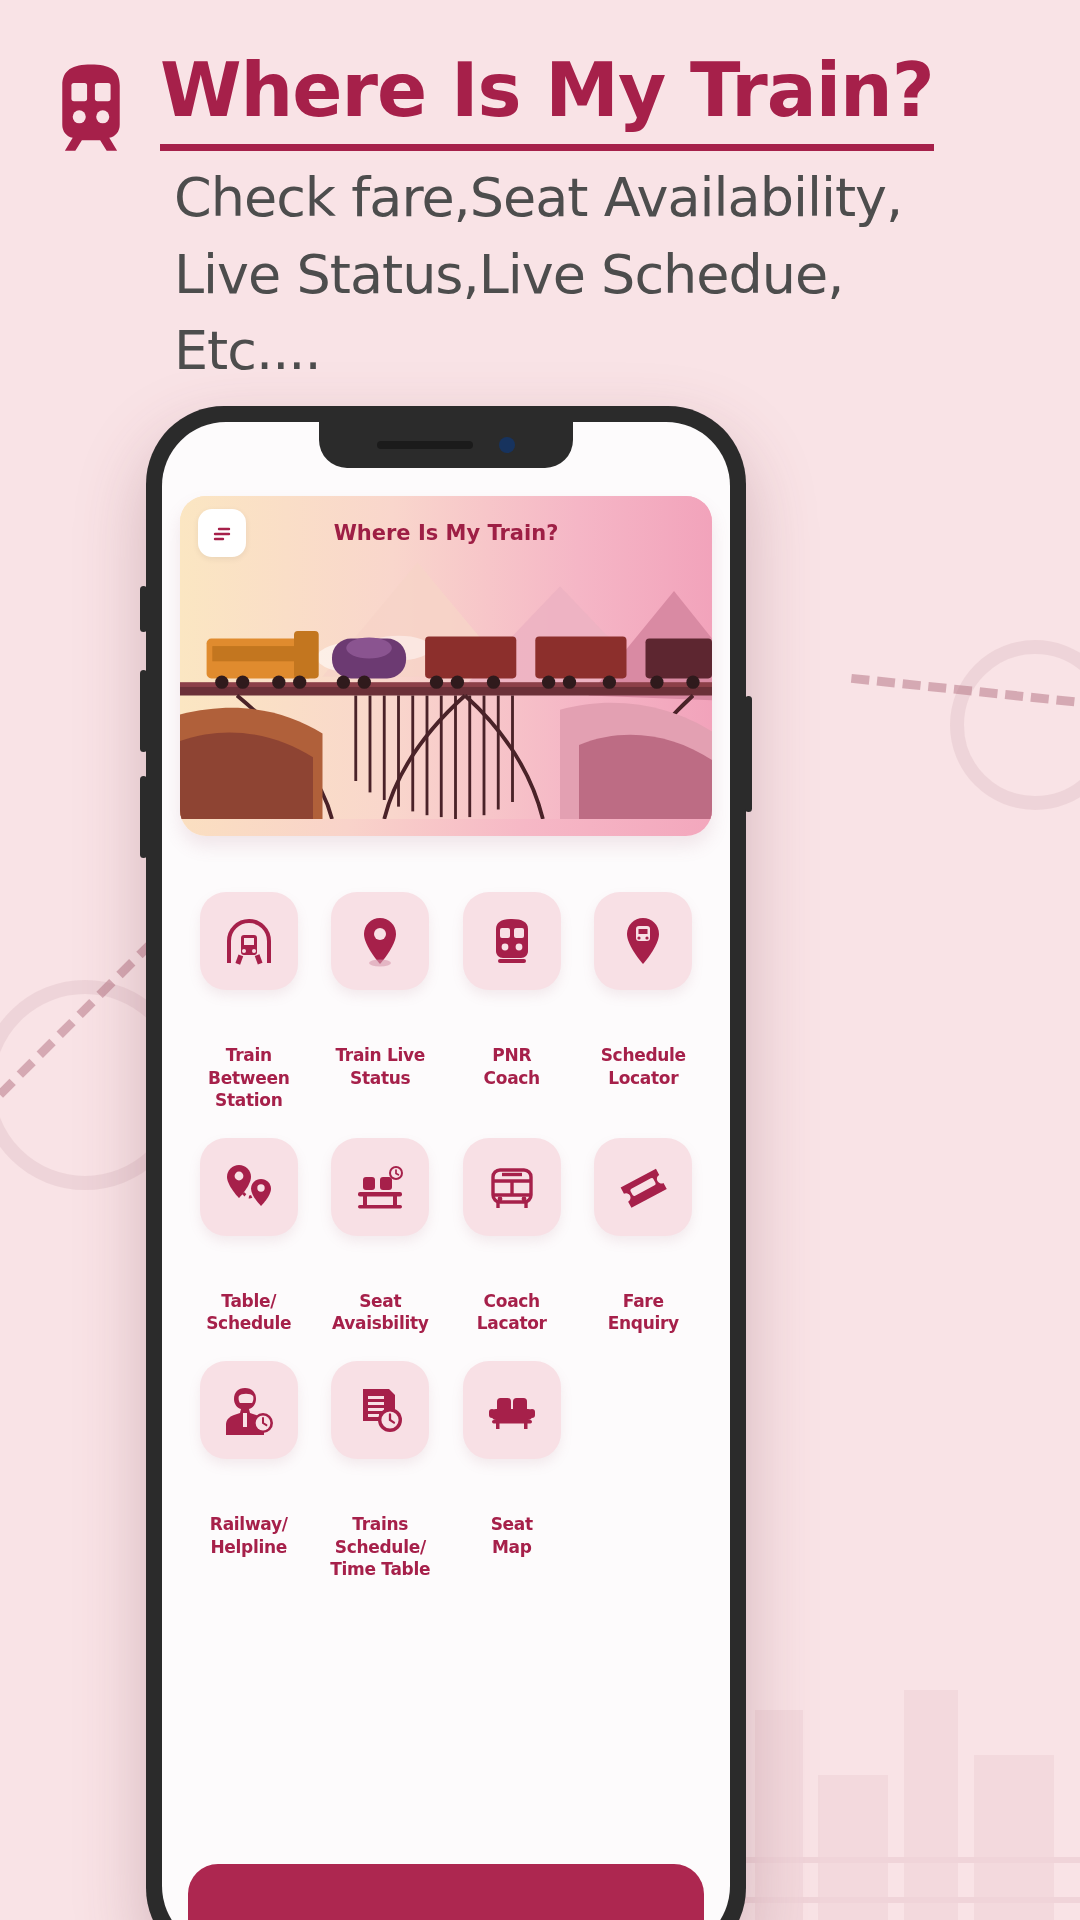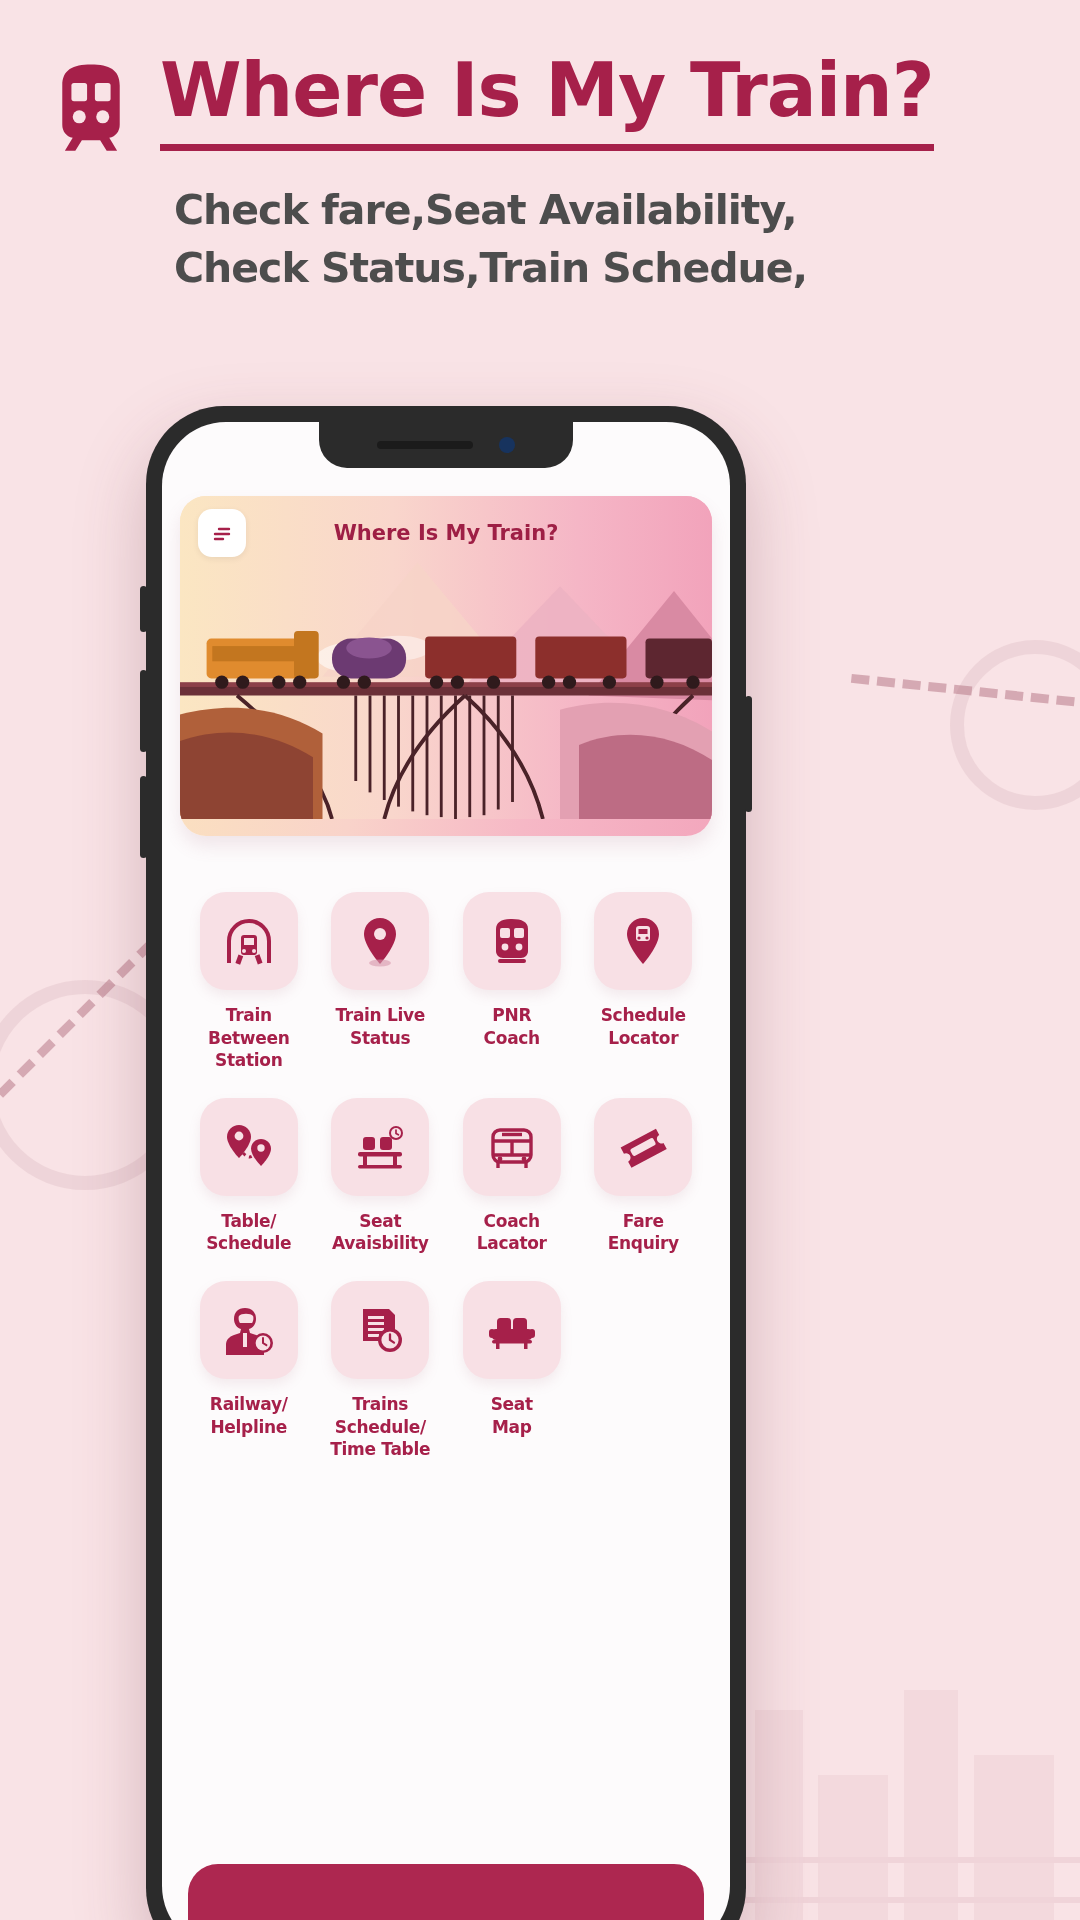--- a/index.html
+++ b/index.html
@@ -60,25 +60,25 @@
     letter-spacing: -1px;
     line-height: 1.05;
     border-bottom: 7px solid #a6204a;
     padding-bottom: 14px;
     white-space: nowrap;
   }
 
   .subtitle {
     position: absolute;
     left: 174px;
-    top: 181px;
+    top: 160px;
     width: 840px;
     font-family: "DejaVu Sans", sans-serif;
-    font-size: 41px;
-    font-weight: 700;
+    font-size: 54px;
+    font-weight: 400;
     line-height: 1.42;
     color: #4d4d4d;
     letter-spacing: -1px;
   }
 
   
   .phone {
     position: absolute;
     left: 146px;
     top: 406px;
@@ -169,20 +169,21 @@
     display: grid;
     grid-template-columns: repeat(4, 1fr);
     row-gap: 26px;
     column-gap: 6px;
     padding: 0 6px;
   }
   .grid-item {
     display: flex;
     flex-direction: column;
     align-items: center;
+    gap: 40px;
   }
   .tile {
     width: 98px;
     height: 98px;
     border-radius: 26px;
     background: #f8e0e5;
     display: flex;
     align-items: center;
     justify-content: center;
     box-shadow: 0 6px 12px rgba(180,120,140,0.13);
@@ -239,21 +240,22 @@
     <rect x="17" y="16" width="12" height="14" rx="2" fill="#f9e3e6"></rect>
     <rect x="35" y="16" width="12" height="14" rx="2" fill="#f9e3e6"></rect>
     <circle cx="23" cy="42" r="5" fill="#f9e3e6"></circle>
     <circle cx="41" cy="42" r="5" fill="#f9e3e6"></circle>
   </svg>
   <div class="headline-title">Where Is My Train?</div>
 </div>
 
 <div class="subtitle">
   <div>Check fare,Seat Availability,</div>
-  <div>Check Status,Train Schedue,</div>
+  <div>Live Status,Live Schedue,</div>
+  <div>Etc....</div>
 </div>
 
 <div class="phone">
   <div class="side-btn s1"></div>
   <div class="side-btn s2"></div>
   <div class="side-btn s3"></div>
   <div class="side-btn s4"></div>
 
   <div class="phone-screen">
     <div class="notch">

